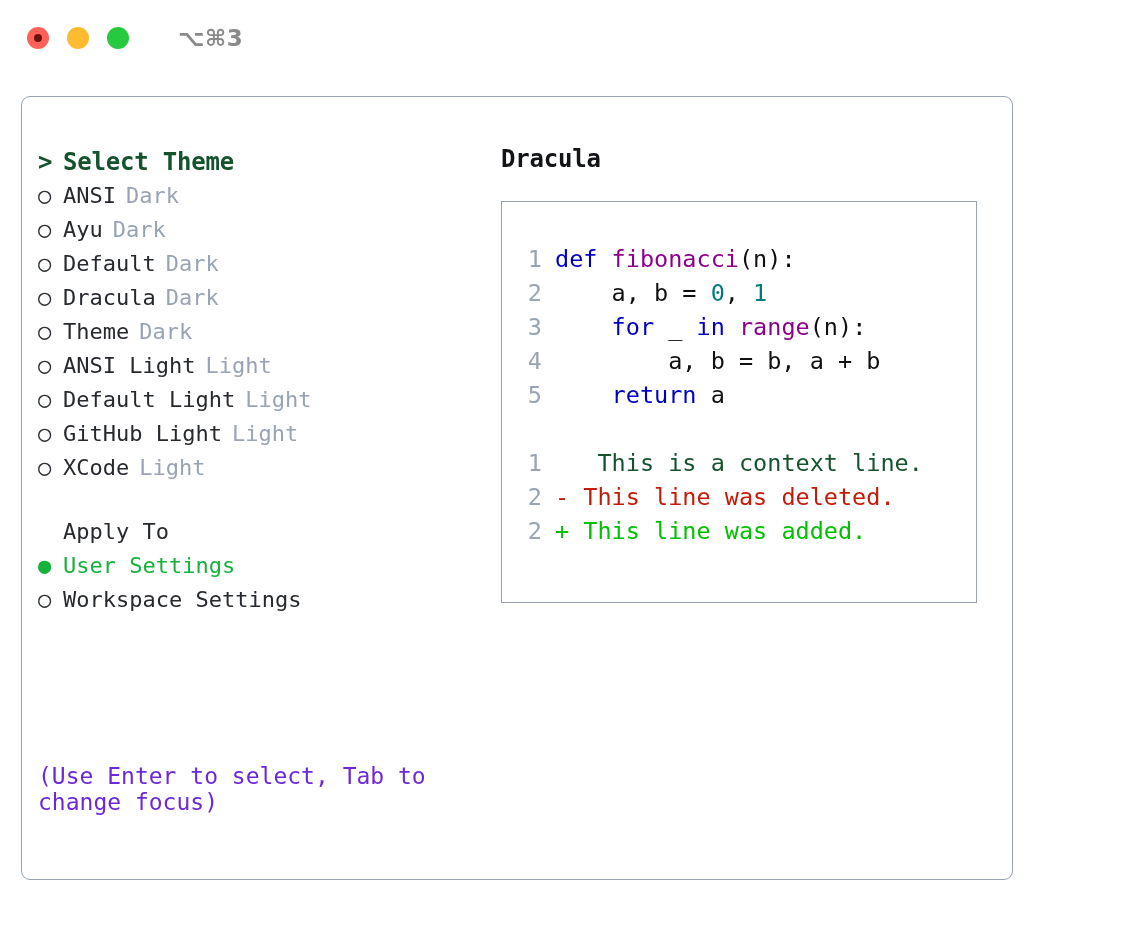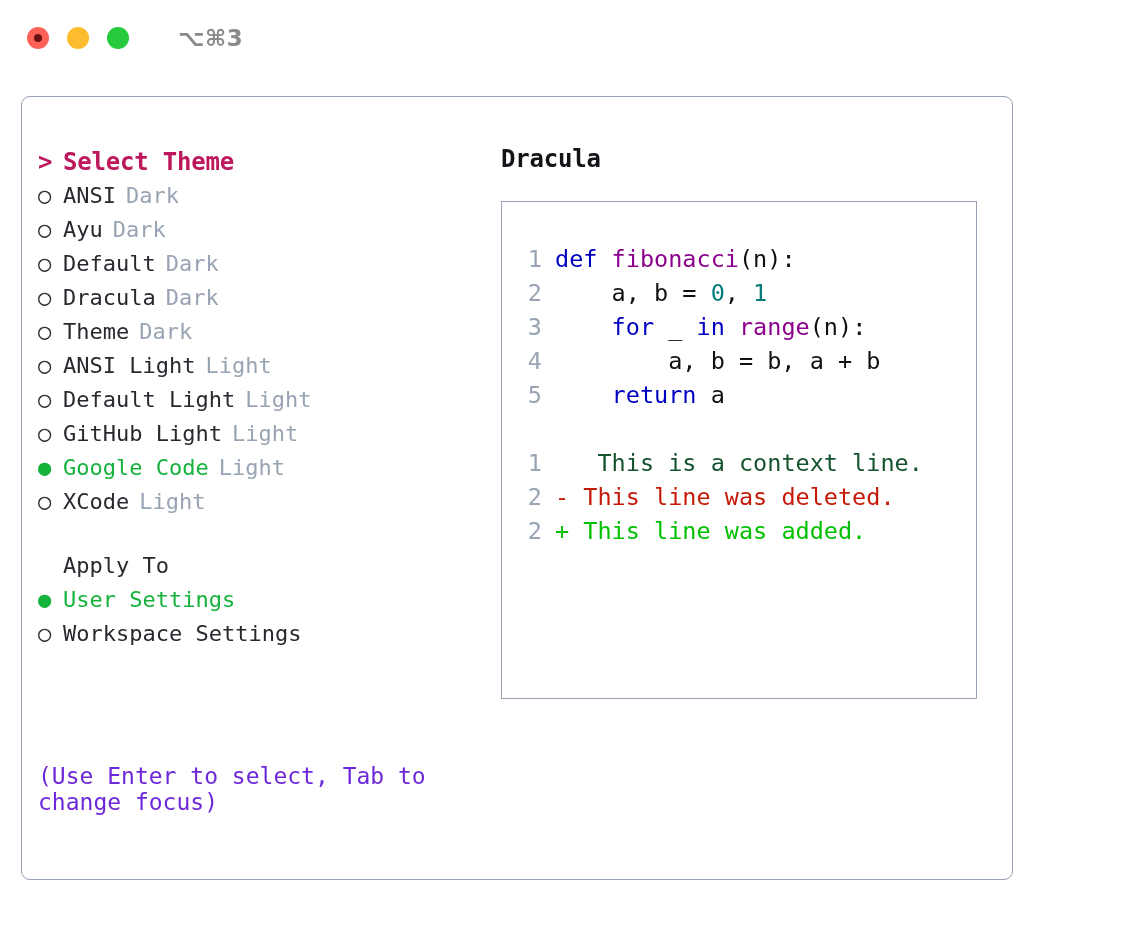--- a/index.html
+++ b/index.html
@@ -85,21 +85,21 @@
   .row {
     height: 34px;
     line-height: 34px;
     font-size: 22px;
     white-space: nowrap;
     color: #26292e;
   }
 
   .section-head {
     font-weight: bold;
-    color: #be185d;
+    color: #14532d;
     font-size: 24px;
     letter-spacing: -0.2px;
   }
   .caret { display: inline-block; width: 25px; }
   .indent-blank { display: inline-block; width: 25px; }
 
   .bullet {
     display: inline-block;
     width: 25px;
     color: #2c3137;
@@ -129,21 +129,21 @@
   #preview-title {
     font-size: 24px;
     font-weight: bold;
     color: #121418;
     letter-spacing: -0.2px;
   }
 
   #preview-box {
     position: absolute;
     left: 0; top: 56px;
-    width: 476px; height: 498px;
+    width: 476px; height: 402px;
     border: 1.6px solid #97a3b2;
     box-sizing: border-box;
     background: #ffffff;
   }
 
   #code {
     position: absolute;
     left: 14px; top: 40px;
     font-size: 23.5px;
     line-height: 34px;
@@ -190,21 +190,20 @@
 
       <div id="theme-list">
           <div class="row"><span class="bullet">○</span><span class="item-label">ANSI</span><span class="tag">Dark</span></div>
           <div class="row"><span class="bullet">○</span><span class="item-label">Ayu</span><span class="tag">Dark</span></div>
           <div class="row"><span class="bullet">○</span><span class="item-label">Default</span><span class="tag">Dark</span></div>
           <div class="row"><span class="bullet">○</span><span class="item-label">Dracula</span><span class="tag">Dark</span></div>
           <div class="row"><span class="bullet">○</span><span class="item-label">Theme</span><span class="tag">Dark</span></div>
           <div class="row"><span class="bullet">○</span><span class="item-label">ANSI Light</span><span class="tag">Light</span></div>
           <div class="row"><span class="bullet">○</span><span class="item-label">Default Light</span><span class="tag">Light</span></div>
           <div class="row"><span class="bullet">○</span><span class="item-label">GitHub Light</span><span class="tag">Light</span></div>
-          <div class="row"><span class="bullet on">●</span><span class="item-label sel">Google Code</span><span class="tag">Light</span></div>
           <div class="row"><span class="bullet">○</span><span class="item-label">XCode</span><span class="tag">Light</span></div>
         </div>
 
       <div class="spacer"></div>
 
       <div class="row">
         <span class="indent-blank"></span><span>Apply To</span>
       </div>
 
       <div id="apply-list">

